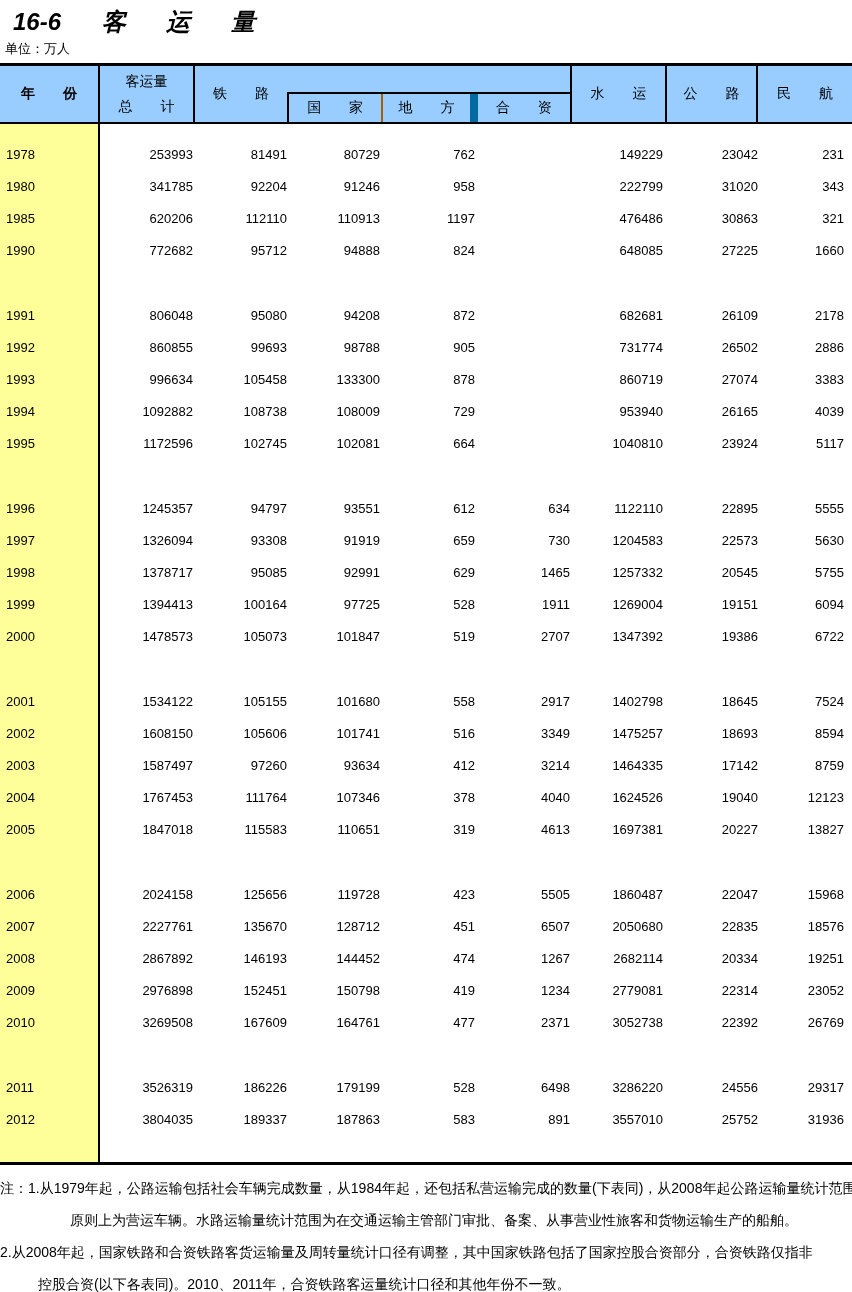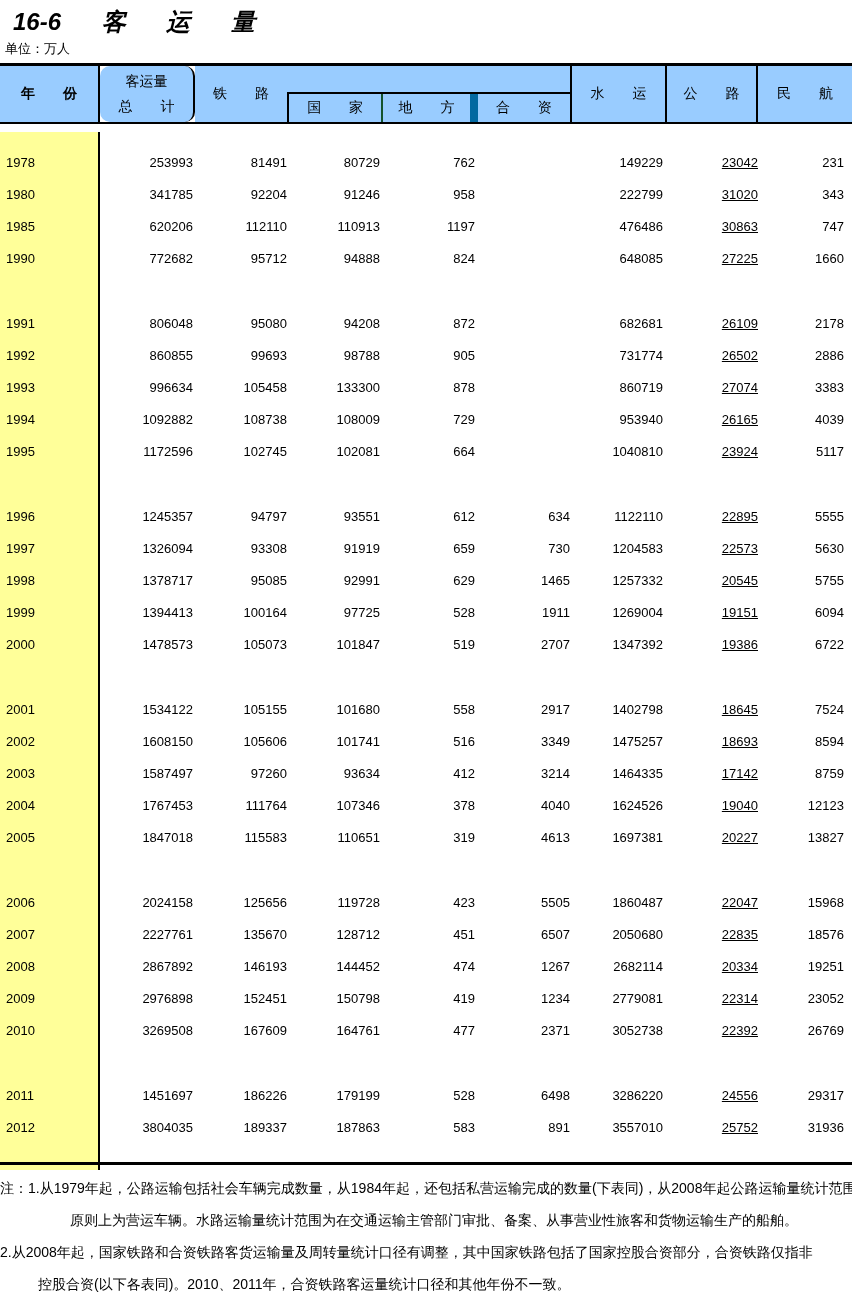--- a/index.html
+++ b/index.html
@@ -20,53 +20,53 @@
   .rule-top    { position: absolute; left: 0; top: 63px;  width: 852px; height: 3px; background: #000; }
   .rule-midhdr { position: absolute; left: 0; top: 122px; width: 852px; height: 2px; background: #000; }
   .rule-bottom { position: absolute; left: 0; top: 1162px; width: 852px; height: 3px; background: #000; }
 
   .header { position: absolute; left: 0; top: 66px; width: 852px; height: 56px; display: flex; }
   .hcell {
     background: #99CCFF; font-size: 14px; word-spacing: 24px; white-space: pre;
     display: flex; align-items: center; justify-content: center;
   }
   .h-year   { width: 100px; border-right: 2px solid #000; font-weight: bold; }
-  .h-total  { width: 95px;  border-right: 2px solid #000; flex-direction: column; justify-content: center; gap: 7px; border-radius: 10px; }
+  .h-total  { width: 95px;  border-right: 2px solid #000; flex-direction: column; justify-content: center; gap: 7px; }
   .h-rail   { width: 377px; border-right: 2px solid #000; position: relative; background: #99CCFF; }
   .h-rail-label {
     position: absolute; left: 0; top: 0; width: 92px; height: 56px;
     display: flex; align-items: center; justify-content: center;
     font-size: 14px; word-spacing: 24px; white-space: pre;
   }
   .h-rail-sub {
     position: absolute; right: 0; bottom: 0; width: 283px; height: 30px;
     border-top: 2px solid #000; border-left: 2px solid #000; display: flex;
   }
   .h-sub { background: #99CCFF; font-size: 14px; word-spacing: 24px; white-space: pre;
            display: flex; align-items: center; justify-content: center; }
-  .h-sub-national { width: 95px; border-right: 2px solid #14532d; }
+  .h-sub-national { width: 95px; border-right: 2px solid #a16207; }
   .h-sub-local    { width: 95px; border-right: 8px solid #0369a1; }
   .h-sub-joint    { width: 93px; }
   .h-highway  { width: 91px; border-right: 2px solid #000; }
   .h-waterway { width: 95px; border-right: 2px solid #000; }
   .h-aviation { width: 94px; }
 
-  .data-area { position: absolute; left: 0; top: 132px; width: 852px; height: 754px; background: #fff; }
+  .data-area { position: absolute; left: 0; top: 124px; width: 852px; height: 754px; background: #fff; }
   .year-strip {
     position: absolute; left: 0; top: 0; width: 100px; height: 1038px;
     background: #FFFF99; border-right: 2px solid #000;
   }
   .rows { position: absolute; left: 0; top: 0; width: 852px; padding-top: 14px; }
   .row { height: 32px; display: flex; align-items: center; font-size: 13px; }
   .row-gap { height: 33px; }
   .cell { white-space: pre; }
   .cell.year { width: 100px; padding-left: 6px; text-align: left; }
   .cell.num  { text-align: right; }
   .c0 { width: 93px; } .c1 { width: 94px; } .c2 { width: 93px; } .c3 { width: 95px; }
-  .c4 { width: 95px; } .c5 { width: 93px; } .c6 { width: 95px; text-decoration: underline; } .c7 { width: 86px; }
+  .c4 { width: 95px; } .c5 { width: 93px; } .c6 { width: 95px; } .c7 { width: 86px; }
 
   .notes { position: absolute; left: 0; top: 1172px; width: 852px; font-size: 14px; }
   .note-line { line-height: 32px; white-space: pre; }
 </style>
 </head>
 <body>
 
 <div class="page">
 
   <div class="title">16-6 客 运 量</div>
@@ -122,21 +122,21 @@
         </div>
         <div class="row">
           <div class="cell year">1985</div>
           <div class="cell num c0">620206</div>
           <div class="cell num c1">112110</div>
           <div class="cell num c2">110913</div>
           <div class="cell num c3">1197</div>
           <div class="cell num c4"></div>
           <div class="cell num c5">476486</div>
           <div class="cell num c6">30863</div>
-          <div class="cell num c7">747</div>
+          <div class="cell num c7">321</div>
         </div>
         <div class="row">
           <div class="cell year">1990</div>
           <div class="cell num c0">772682</div>
           <div class="cell num c1">95712</div>
           <div class="cell num c2">94888</div>
           <div class="cell num c3">824</div>
           <div class="cell num c4"></div>
           <div class="cell num c5">648085</div>
           <div class="cell num c6">27225</div>
@@ -362,21 +362,21 @@
           <div class="cell num c2">164761</div>
           <div class="cell num c3">477</div>
           <div class="cell num c4">2371</div>
           <div class="cell num c5">3052738</div>
           <div class="cell num c6">22392</div>
           <div class="cell num c7">26769</div>
         </div>
         <div class="row-gap"></div>
         <div class="row">
           <div class="cell year">2011</div>
-          <div class="cell num c0">1451697</div>
+          <div class="cell num c0">3526319</div>
           <div class="cell num c1">186226</div>
           <div class="cell num c2">179199</div>
           <div class="cell num c3">528</div>
           <div class="cell num c4">6498</div>
           <div class="cell num c5">3286220</div>
           <div class="cell num c6">24556</div>
           <div class="cell num c7">29317</div>
         </div>
         <div class="row">
           <div class="cell year">2012</div>

